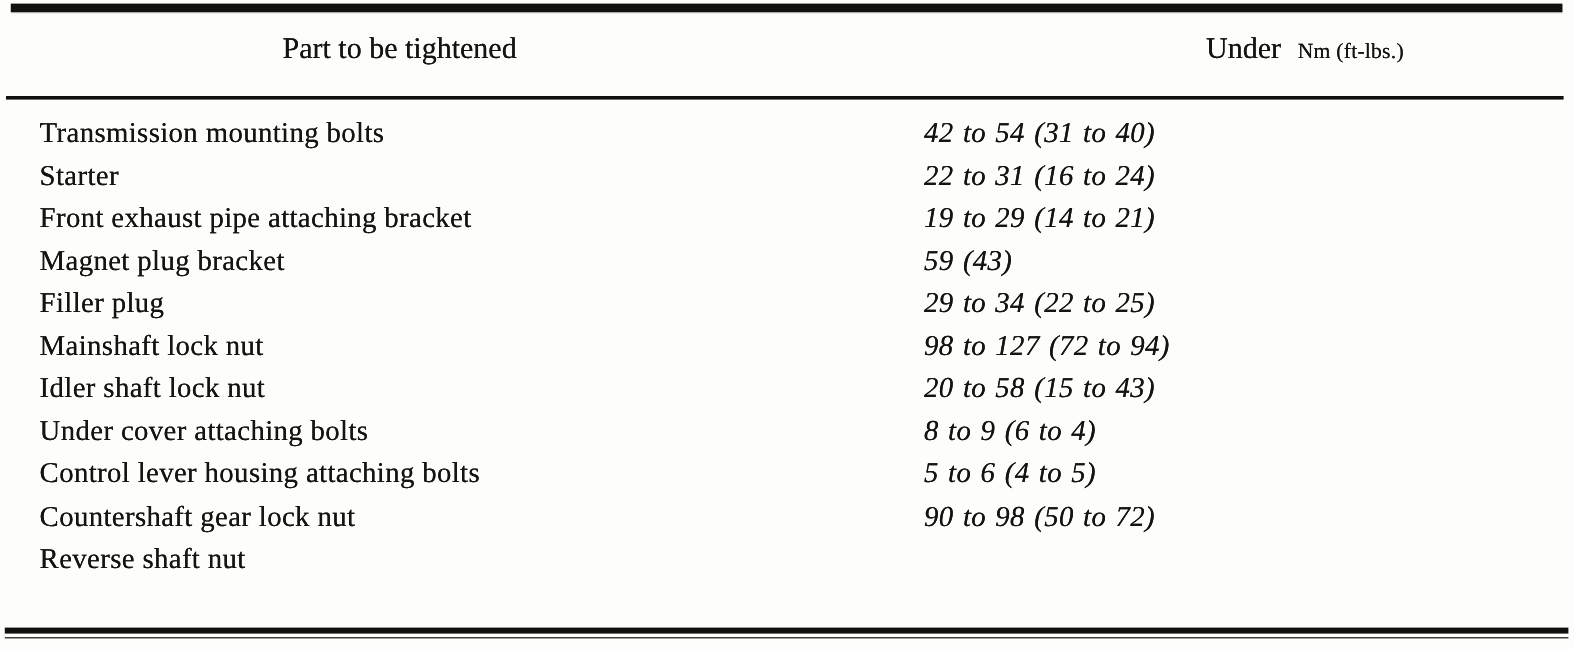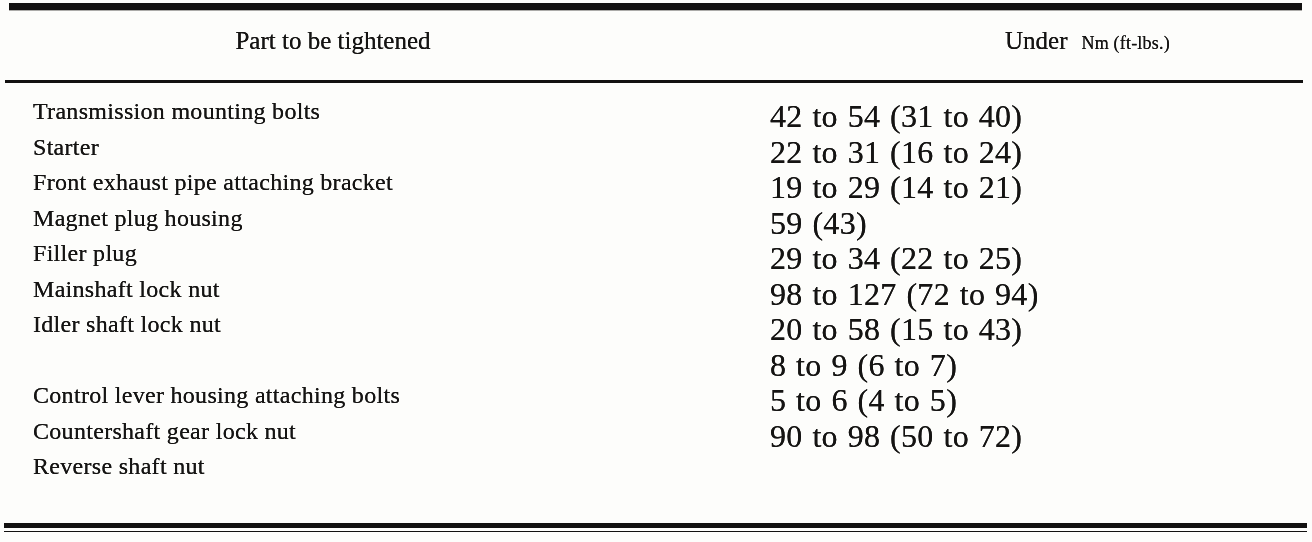--- a/index.html
+++ b/index.html
@@ -90,25 +90,26 @@
     top: 4px;
     font-size: 24px;
     white-space: nowrap;
     text-shadow: 0 0 0.5px currentColor;
     letter-spacing: 0.3px;
   }
   .cell-torque {
     position: absolute;
     left: 770px;
     top: 4px;
-    font-size: 32px;
+    font-size: 24px;
     white-space: nowrap;
     text-shadow: 0 0 0.5px currentColor;
     letter-spacing: 0.3px;
     word-spacing: 1.5px;
+    font-style: italic;
   }
 </style>
 </head>
 <body>
 
 <div class="page">
 
   <div class="rule rule-top"></div>
 
   <div class="col-header-part">Part to be tightened</div>
@@ -127,37 +128,38 @@
     </div>
     <div class="row">
       <span class="cell-part">Starter</span>
       <span class="cell-torque">22 to 31 (16 to 24)</span>
     </div>
     <div class="row">
       <span class="cell-part">Front exhaust pipe attaching bracket</span>
       <span class="cell-torque">19 to 29 (14 to 21)</span>
     </div>
     <div class="row">
-      <span class="cell-part">Magnet plug housing</span>
+      <span class="cell-part">Magnet plug bracket</span>
       <span class="cell-torque">59 (43)</span>
     </div>
     <div class="row">
       <span class="cell-part">Filler plug</span>
       <span class="cell-torque">29 to 34 (22 to 25)</span>
     </div>
     <div class="row">
       <span class="cell-part">Mainshaft lock nut</span>
       <span class="cell-torque">98 to 127 (72 to 94)</span>
     </div>
     <div class="row">
       <span class="cell-part">Idler shaft lock nut</span>
       <span class="cell-torque">20 to 58 (15 to 43)</span>
     </div>
     <div class="row">
-      <span class="cell-torque">8 to 9 (6 to 7)</span>
+      <span class="cell-part">Under cover attaching bolts</span>
+      <span class="cell-torque">8 to 9 (6 to 4)</span>
     </div>
     <div class="row">
       <span class="cell-part">Control lever housing attaching bolts</span>
       <span class="cell-torque">5 to 6 (4 to 5)</span>
     </div>
     <div class="row">
       <span class="cell-part">Countershaft gear lock nut</span>
       <span class="cell-torque">90 to 98 (50 to 72)</span>
     </div>
     <div class="row">

